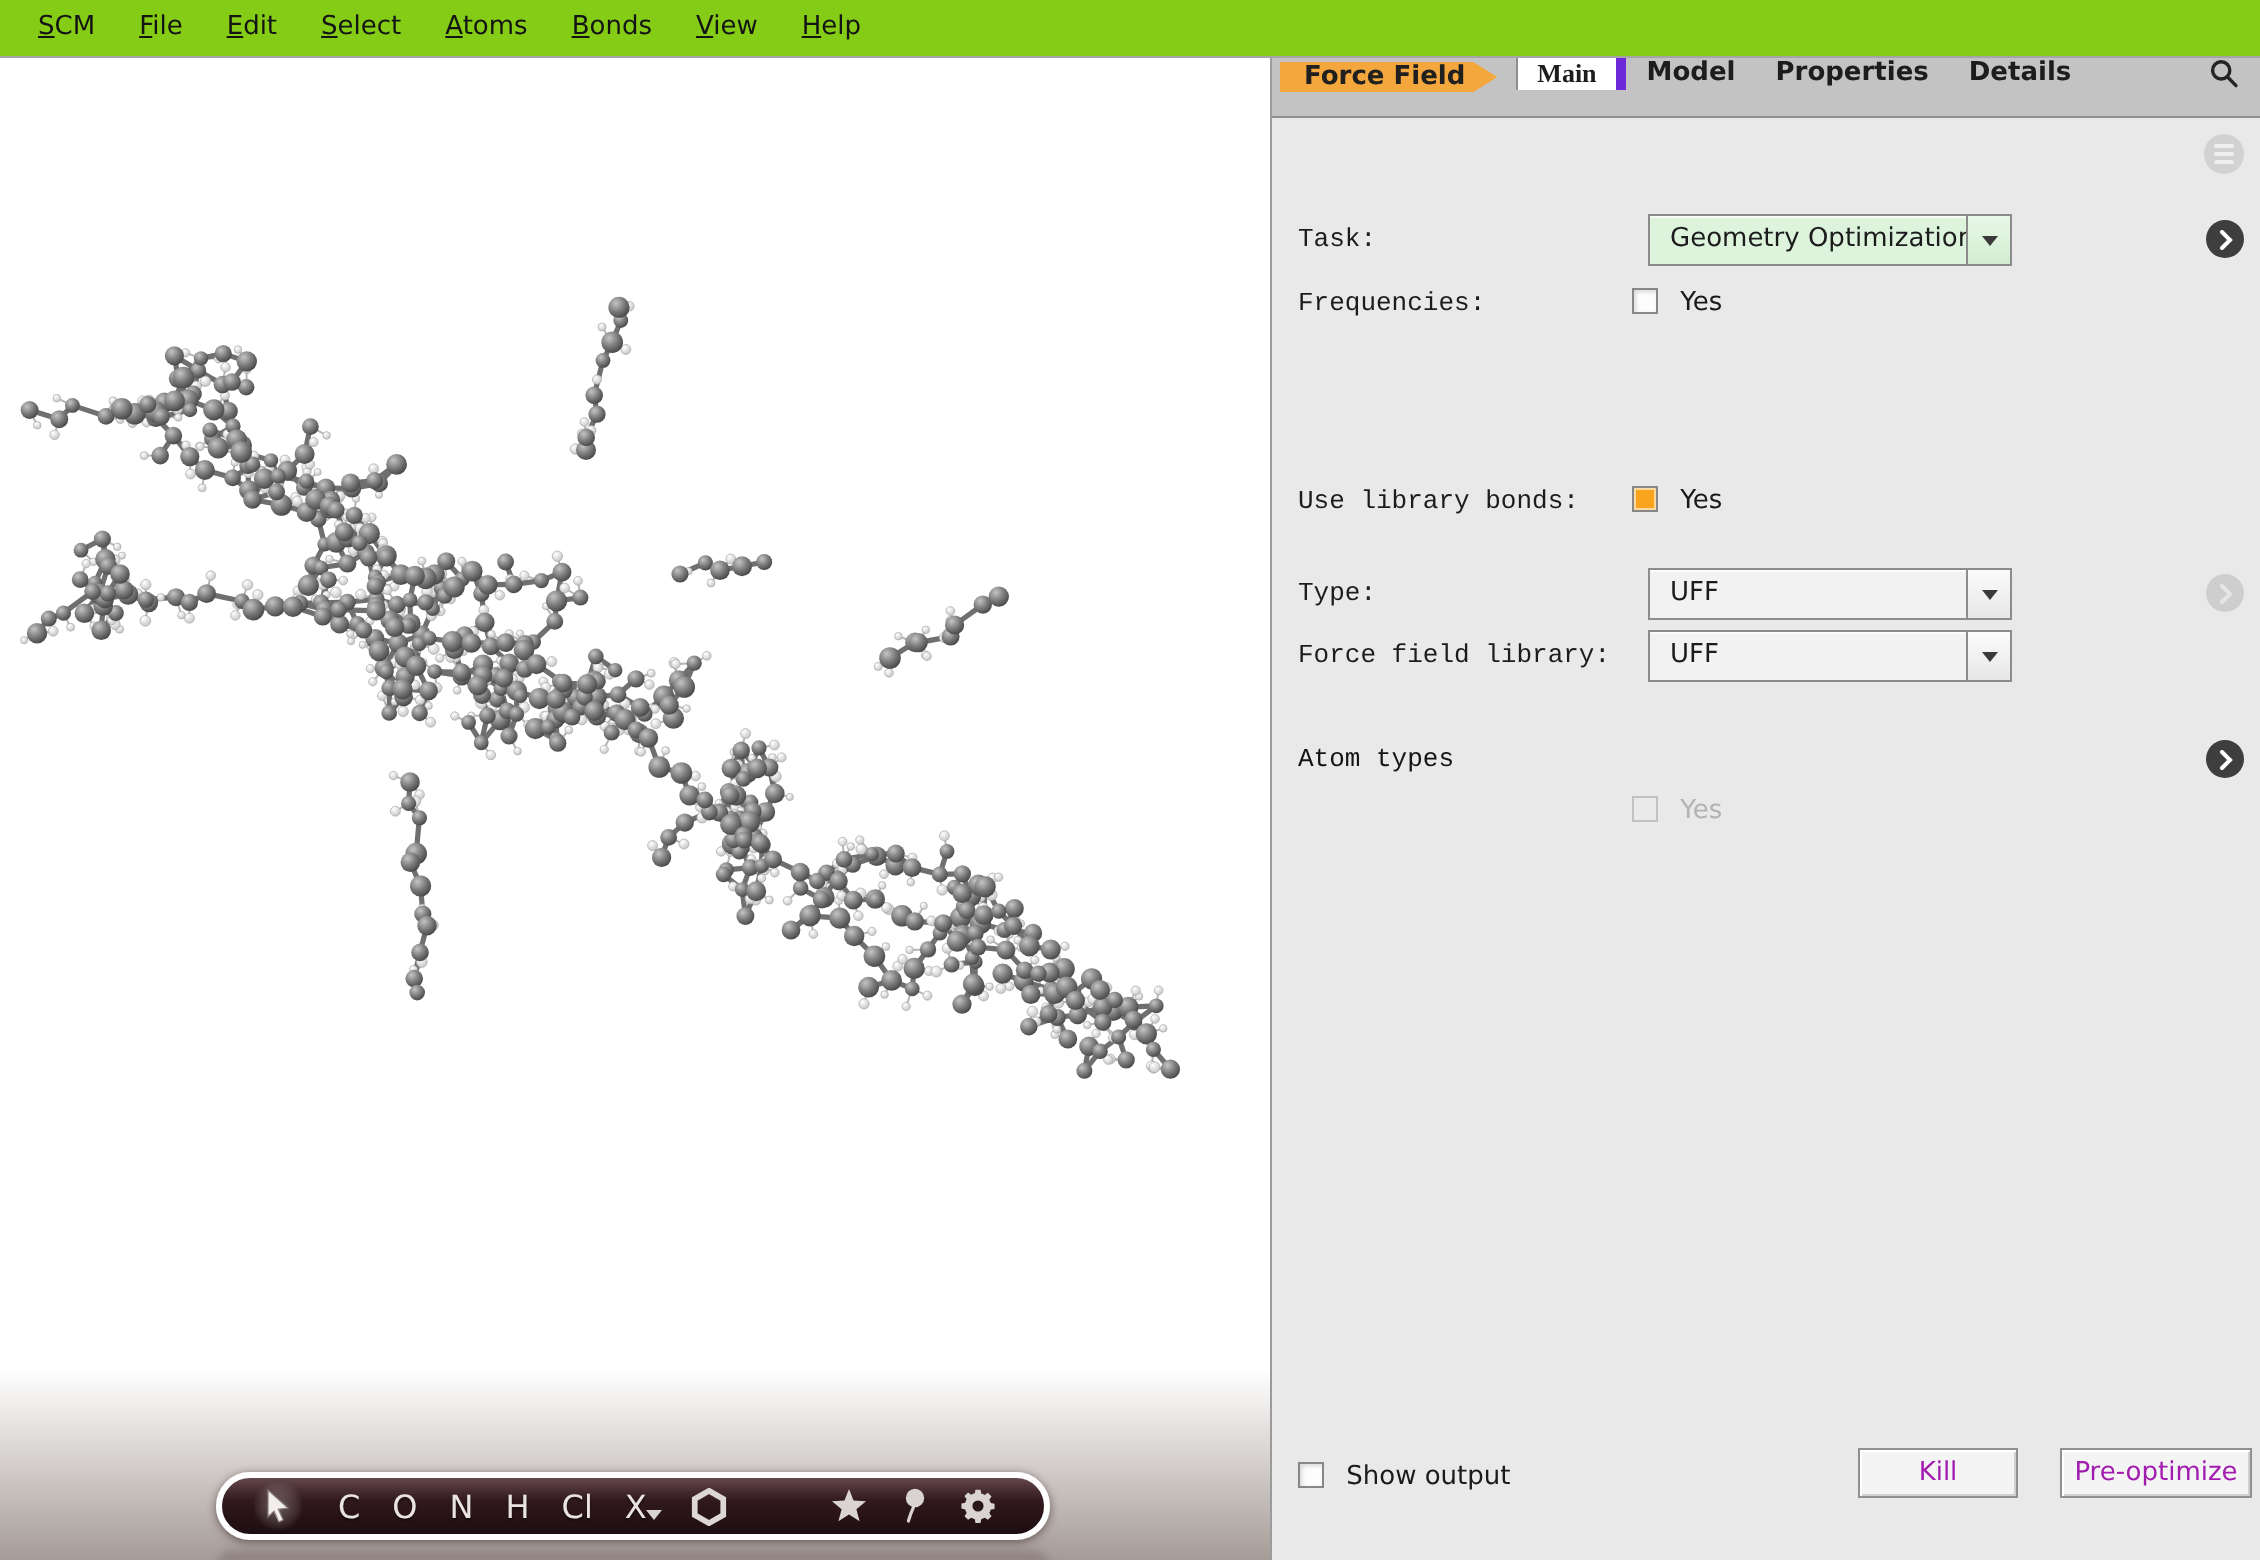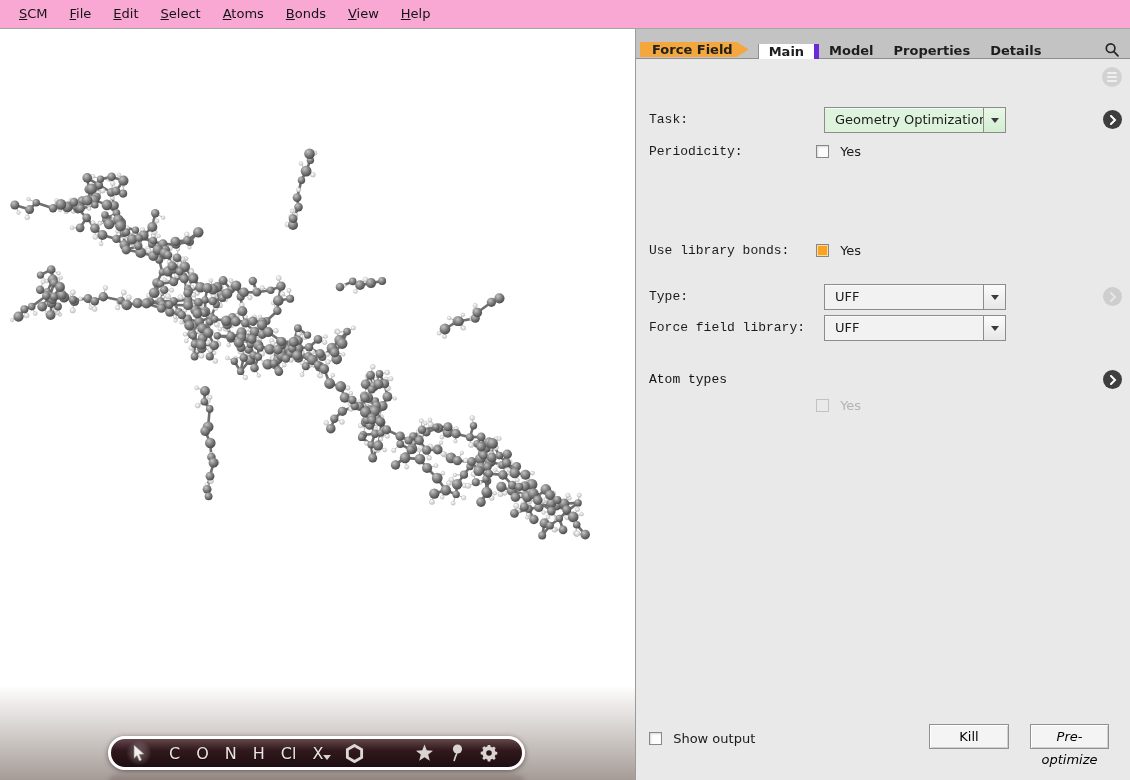--- a/index.html
+++ b/index.html
@@ -6,21 +6,21 @@
   body{
     width:1130px;height:780px;position:relative;overflow:hidden;
     background:#fff;
     font-family:"DejaVu Sans","Liberation Sans",sans-serif;
     font-size:13px;color:#1a1a1a;
     -webkit-font-smoothing:antialiased;
   }
   
   .menubar{
     position:absolute;left:0;top:0;width:1130px;height:29px;
-    background:#f9a8d4;border-bottom:1px solid #a5a5a5;
+    background:#84cc16;border-bottom:1px solid #a5a5a5;
     display:flex;align-items:center;padding-left:8px;box-sizing:border-box;
   }
   .menu-item{padding:0 11px;line-height:28px;cursor:default;color:#141414;}
   
   .viewer{
     position:absolute;left:0;top:29px;width:635px;height:751px;
     background:#ffffff;overflow:hidden;
   }
   .floor{
     position:absolute;left:0;bottom:0;width:100%;height:95px;
@@ -48,32 +48,32 @@
   .tool-right{margin-left:auto;}
   .tool-ico{display:flex;align-items:center;justify-content:center;}
   
   .panel{
     position:absolute;left:635px;top:29px;width:495px;height:751px;
     background:#e9e9e9;border-left:1px solid #9b9b9b;box-sizing:border-box;
   }
   .tabbar{
     position:absolute;left:0;top:0;width:100%;height:30px;
     background:#c3c3c3;border-bottom:1px solid #8f8f8f;box-sizing:border-box;
-    display:flex;align-items:flex-end;
+    display:flex;align-items:flex-start;
   }
   .module-tab{
     margin:2px 0 1px 4px;padding:0 16px 0 12px;display:flex;align-items:center;
     font-weight:bold;color:#20201e;background:#f3a73d;
     clip-path:polygon(0 0, calc(100% - 12px) 0, 100% 50%, calc(100% - 12px) 100%, 0 100%);
     cursor:pointer;
   }
   .tab{display:flex;align-items:center;padding:0 10px;font-weight:bold;color:#1d1d1d;cursor:pointer;}
   .tab.active{
     background:#ffffff;border-left:1px solid #8f8f8f;border-right:5px solid #6d28d9;
-    margin-left:9px;margin-bottom:-1px;
+    margin-left:9px;margin-bottom:-1px;font-family:Liberation Serif, serif;
   }
   .tab-search{margin-left:auto;display:flex;align-items:center;padding:0 10px;cursor:pointer;}
   .panel-body{position:absolute;left:0;top:30px;width:100%;height:721px;}
   .menu-circle{
     position:absolute;right:8px;top:8px;width:20px;height:20px;border-radius:50%;
     background:#d2d2d2;display:flex;flex-direction:column;align-items:center;justify-content:center;gap:2px;
   }
   .menu-circle i{display:block;width:10px;height:2px;background:#efefef;border-radius:1px;}
   .row{position:absolute;left:0;width:100%;height:26px;}
   .flabel{position:absolute;left:13px;top:0;line-height:26px;color:#1c1c1c;white-space:nowrap;font-family:Liberation Mono, monospace;}
@@ -99,21 +99,21 @@
     background:#fdfdfd;border:1px solid #878787;box-shadow:inset 1px 1px 2px rgba(0,0,0,.15);cursor:pointer;
   }
   .cb.checked{background:#f9a41c;box-shadow:inset 0 0 0 1px rgba(255,255,255,.6);}
   .cb.disabled{background:#e9e9e9;border-color:#c2c2c2;box-shadow:none;cursor:default;}
   .cb-label{margin-left:7px;vertical-align:0;}
   .cb-wrap{position:absolute;left:180px;top:5px;white-space:nowrap;}
   .btn{
     position:absolute;top:0;height:25px;box-sizing:border-box;
     background:#f4f4f4;border:1px solid #909090;
     box-shadow:inset 1px 1px 0 #ffffff, inset -1px -1px 0 #d0d0d0;
-    font-size:13px;color:#000000;text-align:center;line-height:23px;cursor:pointer;
+    font-size:13px;color:#a21caf;text-align:center;line-height:23px;cursor:pointer;
     font-family:"DejaVu Sans","Liberation Sans",sans-serif;
   }
 </style>
 </head>
 <body>
 
 <div class="menubar">
   <span class="menu-item mnemonic"><u>S</u>CM</span>
   <span class="menu-item mnemonic"><u>F</u>ile</span>
   <span class="menu-item mnemonic"><u>E</u>dit</span>
@@ -1976,21 +1976,21 @@
           </div>
       </div>
       <div class="detail-btn">
         <svg width="8" height="10" viewBox="0 0 8 10">
             <path d="M2 1 L6 5 L2 9" stroke="#fff" stroke-width="2" fill="none" stroke-linecap="round"></path>
           </svg>
       </div>
     </div>
 
     <div class="row" style="top:80px">
-      <div class="flabel">Periodicity:</div>
+      <div class="flabel">Frequencies:</div>
       <div class="cb-wrap">
         <span class="cb"></span>
         <span class="cb-label">Yes</span>
       </div>
     </div>
 
 
     <div class="row" style="top:179px">
       <div class="flabel">Use library bonds:</div>
       <div class="cb-wrap">
@@ -2039,16 +2039,16 @@
         <span class="cb-label" style="color:#b3b3b3">Yes</span>
       </div>
     </div>
 
     <div class="row" style="top:665px;height:26px;">
       <div class="cb-wrap" style="left:13px;top:7px;">
         <span class="cb"></span>
         <span class="cb-label">Show output</span>
       </div>
       <div class="btn" style="left:293px;width:80px;">Kill</div>
-      <div class="btn" style="left:394px;width:79px;font-style:italic;">Pre-optimize</div>
+      <div class="btn" style="left:394px;width:96px;">Pre-optimize</div>
     </div>
   </div>
 </div>
 
 </body></html>

